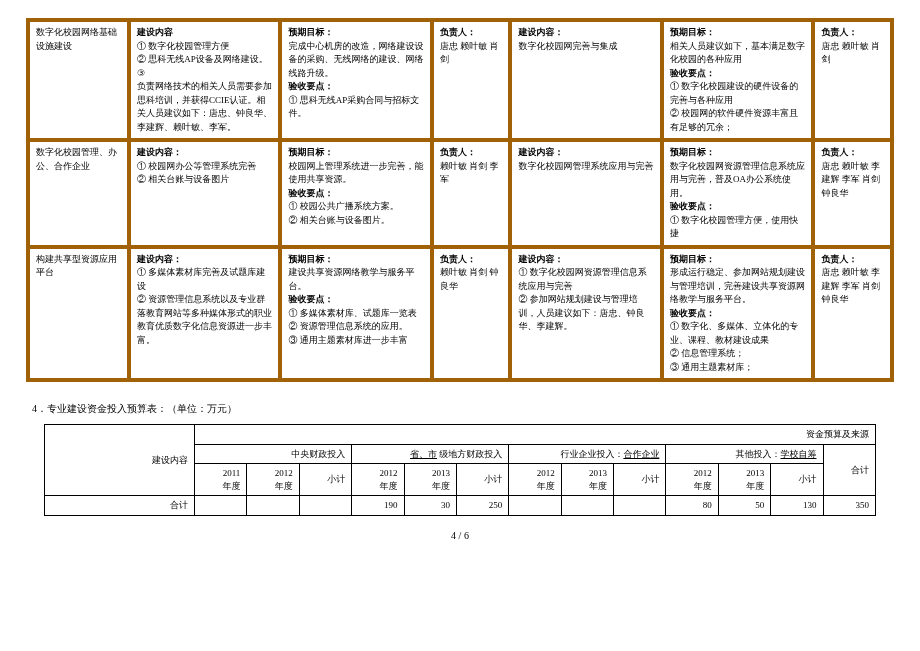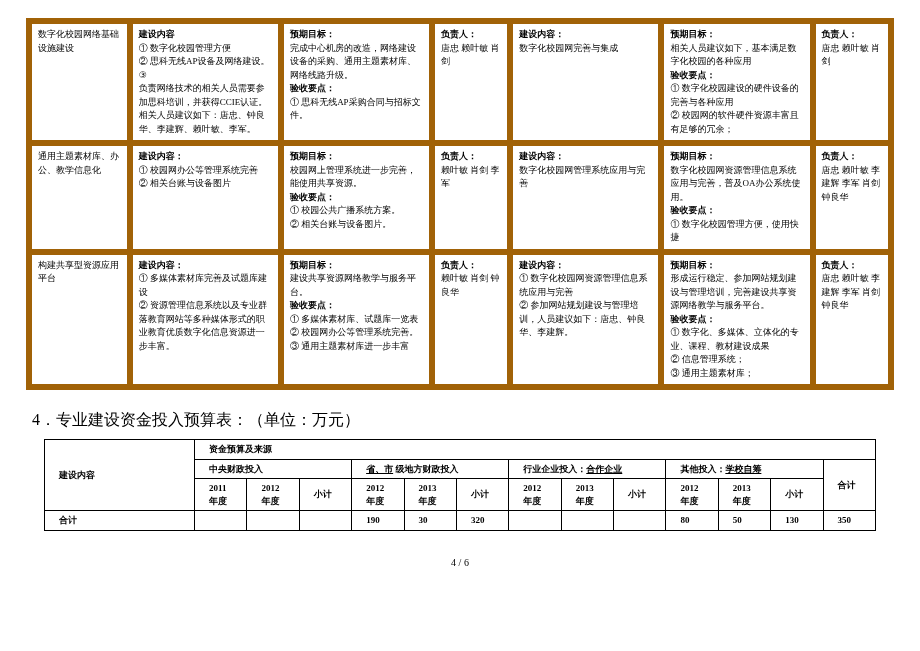--- a/index.html
+++ b/index.html
@@ -8,46 +8,46 @@
     padding: 18px 26px;
     background: #fff;
     font-family: "SimSun", "宋体", serif;
     font-size: 9px;
     color: #000;
     width: 920px;
   }
   table { border-collapse: collapse; }
   .main-table { width: 100%; table-layout: fixed; }
   .main-table td {
-    border: 6px solid #a16207;
+    border: 4px solid #a16207;
     padding: 4px 6px;
     vertical-align: top;
     line-height: 1.5;
   }
   .main-table .col-proj   { width: 90px; }
   .main-table .col-content{ width: 135px; }
   .main-table .col-goal   { width: 135px; }
   .main-table .col-resp   { width: 70px; }
   .main-table .col-content2{ width: 135px; }
   .main-table .col-goal2  { width: 135px; }
   .main-table .col-resp2  { width: 70px; }
   .bold { font-weight: 700; }
-  .section-heading { font-size: 16px; margin: 20px 0 8px 6px; }
+  .section-heading { font-size: 10px; margin: 20px 0 8px 6px; }
   .budget-wrap { padding: 0 18px; }
   .budget-table { width: 100%; table-layout: fixed; }
   .budget-table th, .budget-table td {
     border: 1px solid #000;
-    padding: 3px 14px;
-    text-align: left;
+    padding: 3px 6px;
+    text-align: right;
     vertical-align: middle;
-    font-weight: bold;
+    font-weight: normal;
     line-height: 1.4;
   }
   .budget-table .content-col { width: 150px; }
-  .footer { text-align: center; font-size: 10px; margin-top: 26px; }
+  .footer { text-align: center; font-size: 10px; margin-top: 14px; }
 </style>
 </head>
 <body>
 
 <table class="main-table">
   <colgroup>
     <col class="col-proj">
       <col class="col-content">
       <col class="col-goal">
       <col class="col-resp">
@@ -60,21 +60,21 @@
         <td>数字化校园网络基础设施建设</td>
         <td>
           <div class="bold">建设内容</div>
           <div>① 数字化校园管理方便</div>
           <div>② 思科无线AP设备及网络建设。</div>
           <div>③</div>
           <div>负责网络技术的相关人员需要参加思科培训，并获得CCIE认证。相关人员建议如下：唐忠、钟良华、李建辉、赖叶敏、李军。</div>
         </td>
         <td>
           <div class="bold">预期目标：</div>
-          <div>完成中心机房的改造，网络建设设备的采购、通用主题素材库、网络线路升级。</div>
+          <div>完成中心机房的改造，网络建设设备的采购、无线网络的建设、网络线路升级。</div>
           <div class="bold">验收要点：</div>
           <div>① 思科无线AP采购合同与招标文件。</div>
         </td>
         <td>
           <div class="bold">负责人：</div>
           <div>唐忠 赖叶敏 肖剑</div>
         </td>
         <td>
           <div class="bold">建设内容：</div>
           <div>数字化校园网完善与集成</div>
@@ -85,21 +85,21 @@
           <div class="bold">验收要点：</div>
           <div>① 数字化校园建设的硬件设备的完善与各种应用</div>
           <div>② 校园网的软件硬件资源丰富且有足够的冗余；</div>
         </td>
         <td>
           <div class="bold">负责人：</div>
           <div>唐忠 赖叶敏 肖剑</div>
         </td>
       </tr>
       <tr>
-        <td>通用主题素材库、办公、教学信息化</td>
+        <td>数字化校园管理、办公、合作企业</td>
         <td>
           <div class="bold">建设内容：</div>
           <div>① 校园网办公等管理系统完善</div>
           <div>② 相关台账与设备图片</div>
         </td>
         <td>
           <div class="bold">预期目标：</div>
           <div>校园网上管理系统进一步完善，能使用共享资源。</div>
           <div class="bold">验收要点：</div>
           <div>① 校园公共广播系统方案。</div>
@@ -129,21 +129,21 @@
         <td>
           <div class="bold">建设内容：</div>
           <div>① 多媒体素材库完善及试题库建设</div>
           <div>② 资源管理信息系统以及专业群落教育网站等多种媒体形式的职业教育优质数字化信息资源进一步丰富。</div>
         </td>
         <td>
           <div class="bold">预期目标：</div>
           <div>建设共享资源网络教学与服务平台。</div>
           <div class="bold">验收要点：</div>
           <div>① 多媒体素材库、试题库一览表</div>
-          <div>② 校园网办公等管理系统完善。</div>
+          <div>② 资源管理信息系统的应用。</div>
           <div>③ 通用主题素材库进一步丰富</div>
         </td>
         <td>
           <div class="bold">负责人：</div>
           <div>赖叶敏 肖剑 钟良华</div>
         </td>
         <td>
           <div class="bold">建设内容：</div>
           <div>① 数字化校园网资源管理信息系统应用与完善</div>
           <div>② 参加网站规划建设与管理培训，人员建议如下：唐忠、钟良华、李建辉。</div>
@@ -212,21 +212,21 @@
         </tr>
   </thead>
   <tbody>
     <tr id="budget-values-row">
           <td class="bold">合计</td>
           <td></td>
           <td></td>
           <td></td>
           <td>190</td>
           <td>30</td>
-          <td>320</td>
+          <td>250</td>
           <td></td>
           <td></td>
           <td></td>
           <td>80</td>
           <td>50</td>
           <td>130</td>
           <td>350</td>
         </tr>
   </tbody>
 </table>

